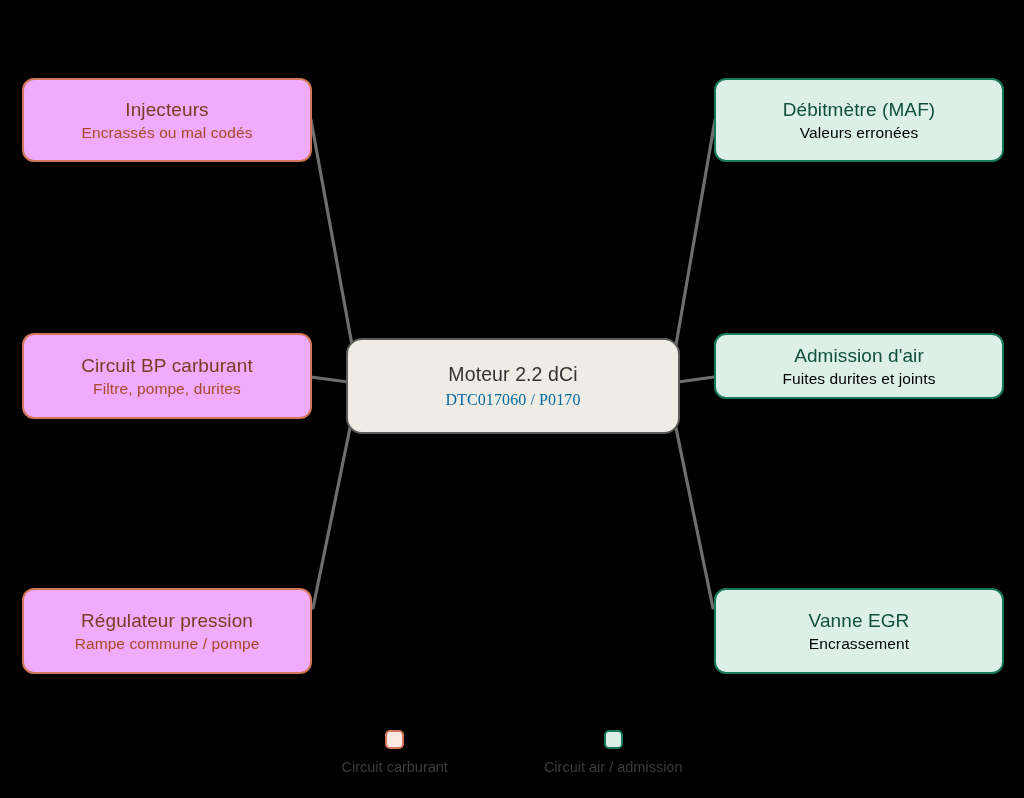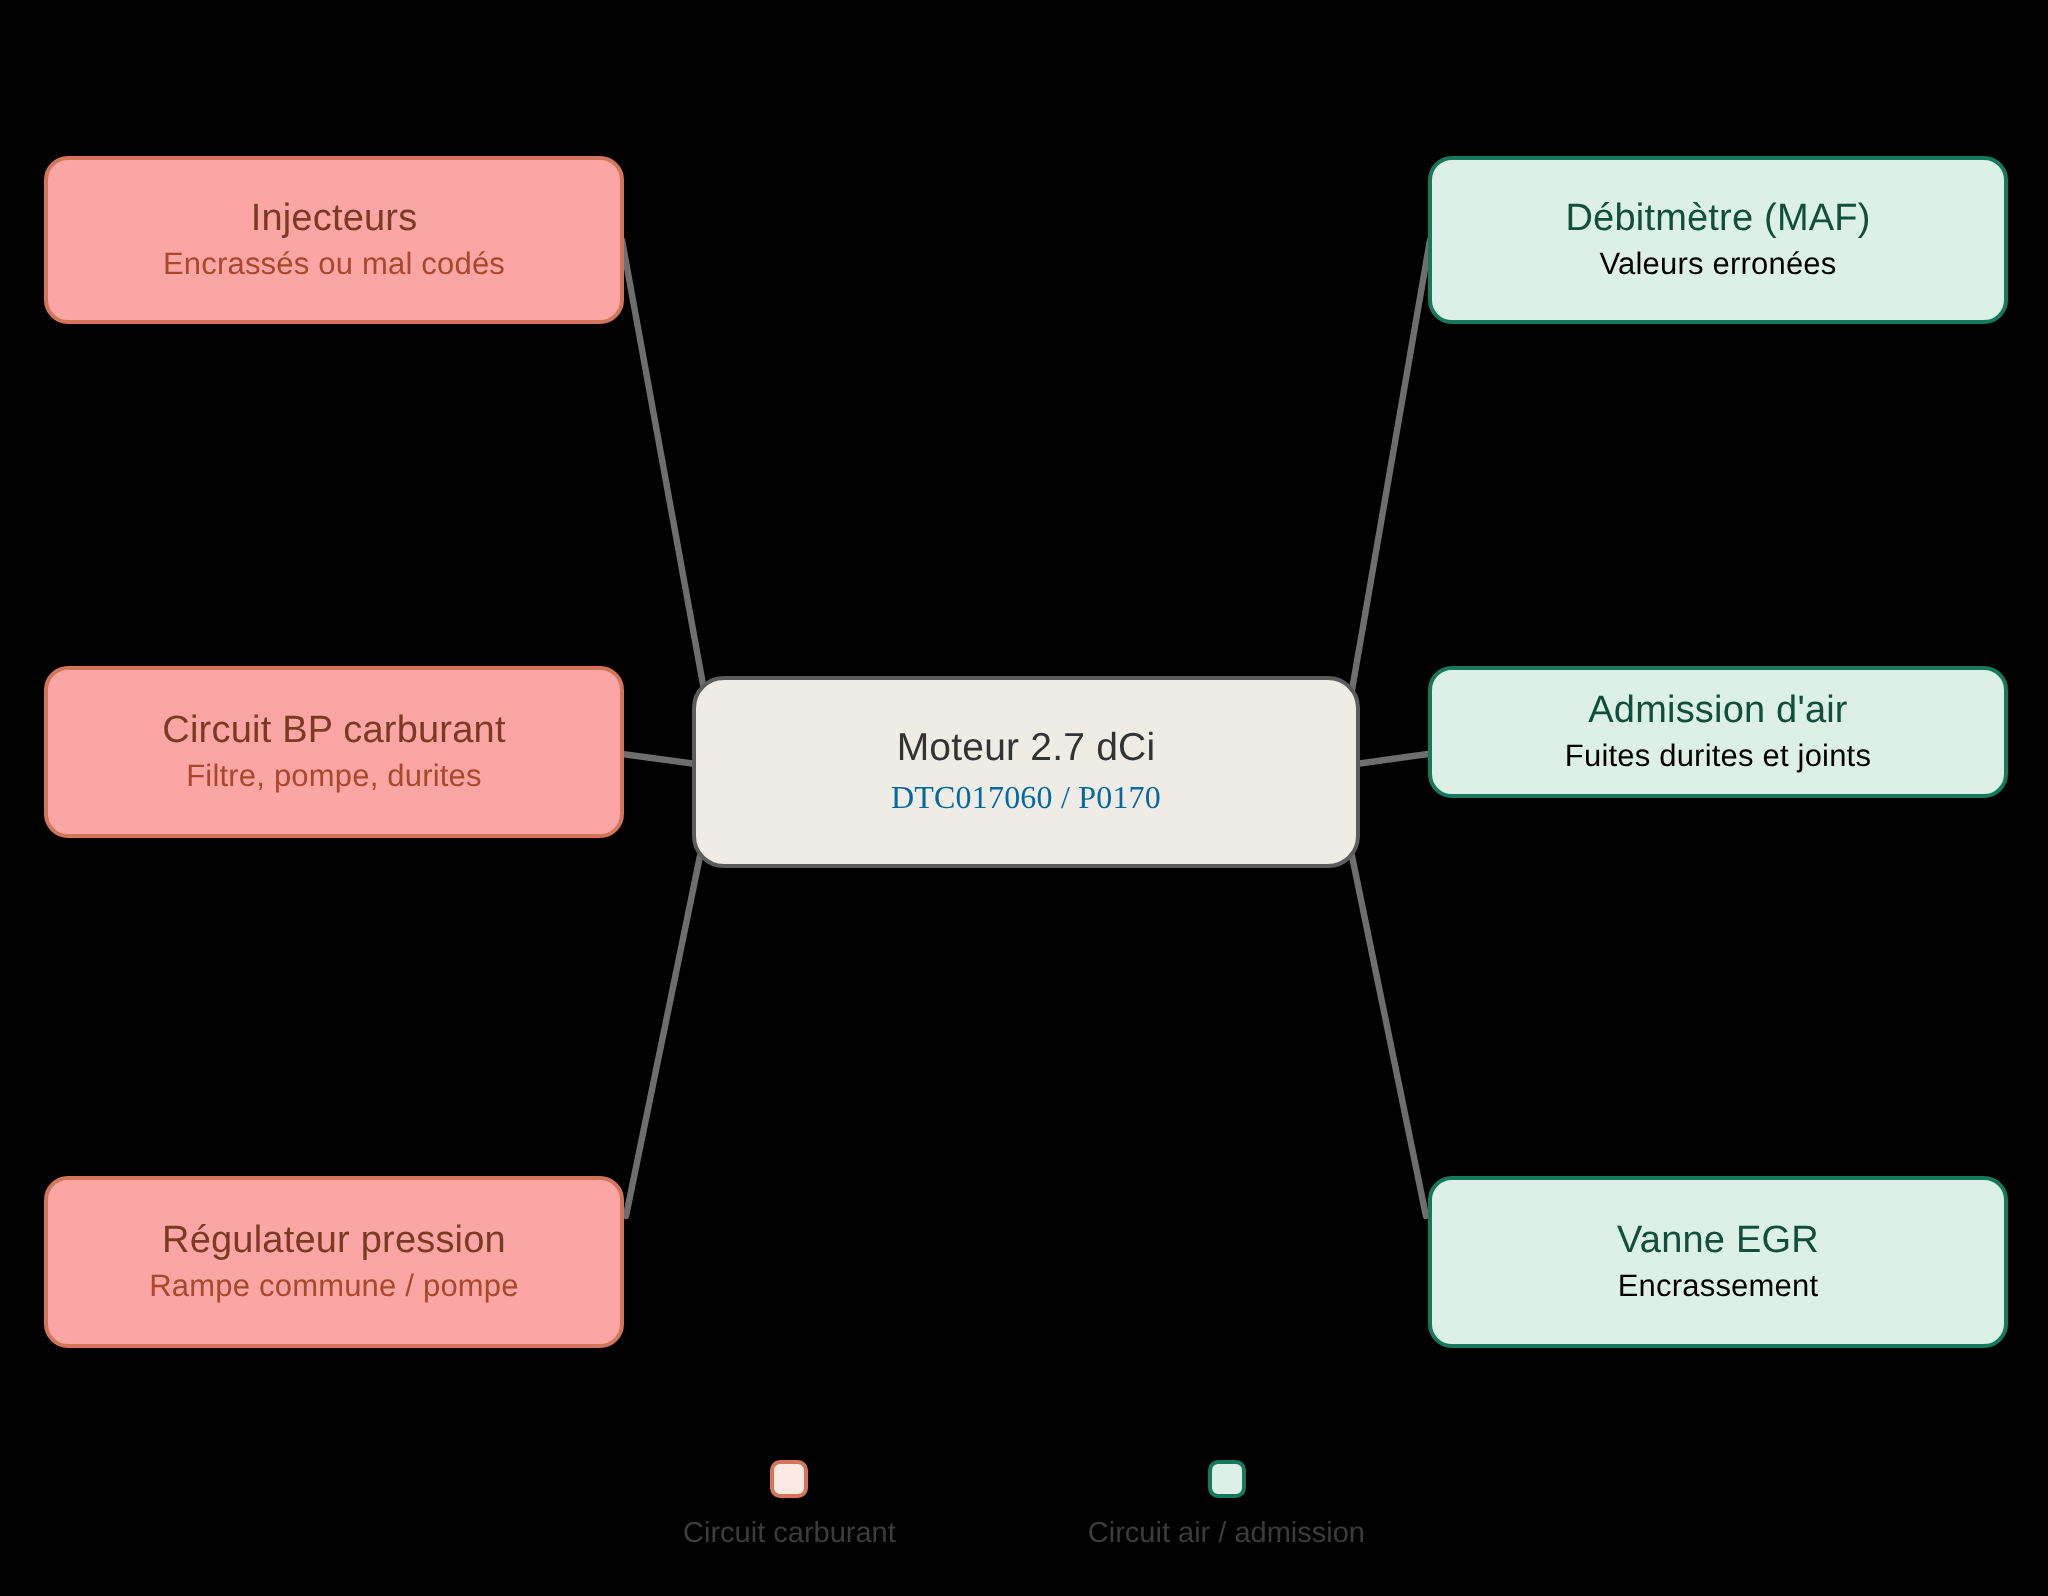--- a/index.html
+++ b/index.html
@@ -52,21 +52,21 @@
   }
   .node .sub {
     font-size: 15.5px;
     line-height: 22px;
     letter-spacing: 0.1px;
     white-space: nowrap;
   }
 
   
   .node.fuel {
-    background: #fca5a5;
+    background: #f0abfc;
     border: 2px solid #d3755a;
   }
   .node.fuel .title { color: #7a3b24; }
   .node.fuel .sub   { color: #a8492c; }
 
   
   .node.air {
     background: #ddf0e7;
     border: 2px solid #17795c;
   }
@@ -183,21 +183,21 @@
     <div class="title">Admission d'air</div>
     <div class="sub">Fuites durites et joints</div>
   </div>
 
   <div class="node air" id="node-vanne-egr">
     <div class="title">Vanne EGR</div>
     <div class="sub">Encrassement</div>
   </div>
 
   <div class="node center" id="node-center">
-    <div class="title">Moteur 2.7 dCi</div>
+    <div class="title">Moteur 2.2 dCi</div>
     <div class="sub">DTC017060 / P0170</div>
   </div>
 
   <div id="legend">
     <div class="legend-item">
       <span class="legend-swatch fuel"></span>
       <span class="legend-label">Circuit carburant</span>
     </div>
     <div class="legend-item">
       <span class="legend-swatch air"></span>

